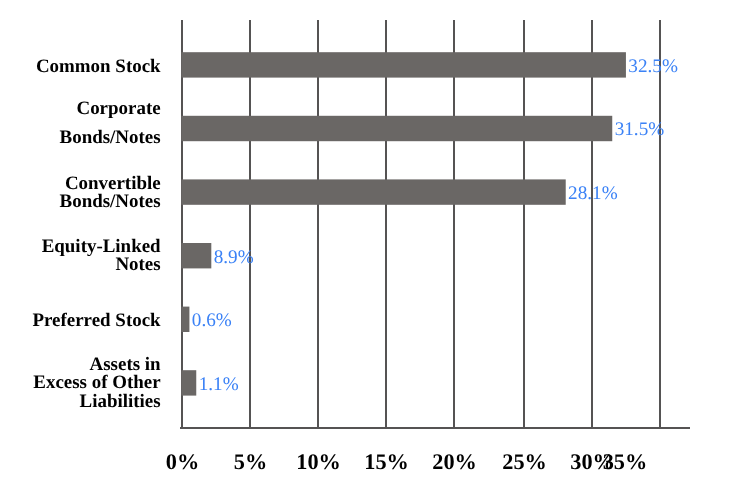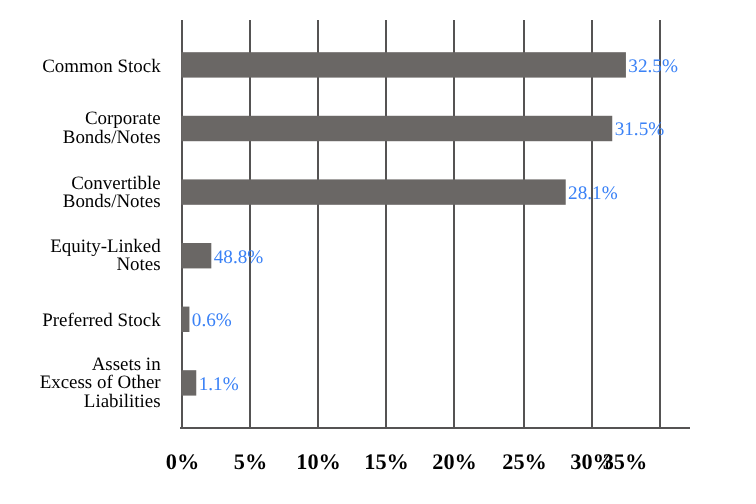--- a/index.html
+++ b/index.html
@@ -28,20 +28,21 @@
     left: 0;
     top: 0;
   }
   .cat-label {
     position: absolute;
     text-align: right;
     font-size: 18.95px;
     line-height: 19px;
     color: #000000;
     white-space: nowrap;
+    font-weight: bold;
   }
   .bar-value {
     position: absolute;
     font-size: 19.2px;
     line-height: 19.2px;
     color: #3b82f6;
     white-space: nowrap;
   }
   .tick-label {
     position: absolute;
@@ -76,37 +77,37 @@
       <rect class="bar" x="181.2" y="115.8" width="431.046" height="25.4" fill="#6a6765"></rect>
       <rect class="bar" x="181.2" y="179.4" width="384.5204" height="25.4" fill="#6a6765"></rect>
       <rect class="bar" x="181.2" y="243" width="30.1048" height="25.4" fill="#6a6765"></rect>
       <rect class="bar" x="181.2" y="306.6" width="8.2104" height="25.4" fill="#6a6765"></rect>
       <rect class="bar" x="181.2" y="370.2" width="15.0524" height="25.4" fill="#6a6765"></rect>
     </g>
   </svg>
 
   <div id="cat-labels">
     <div class="cat-label" style="right: 595.4px; top: 56.9px;">Common Stock</div>
-    <div class="cat-label" style="right: 595.4px; top: 109px;">Corporate</div>
+    <div class="cat-label" style="right: 595.4px; top: 99px;">Corporate</div>
     <div class="cat-label" style="right: 595.4px; top: 128.15px;">Bonds/Notes</div>
     <div class="cat-label" style="right: 595.4px; top: 173.55px;">Convertible</div>
     <div class="cat-label" style="right: 595.4px; top: 191.75px;">Bonds/Notes</div>
     <div class="cat-label" style="right: 595.4px; top: 237.15px;">Equity-Linked</div>
     <div class="cat-label" style="right: 595.4px; top: 255.35px;">Notes</div>
     <div class="cat-label" style="right: 595.4px; top: 311.3px;">Preferred Stock</div>
     <div class="cat-label" style="right: 595.4px; top: 355.25px;">Assets in</div>
     <div class="cat-label" style="right: 595.4px; top: 373.45px;">Excess of Other</div>
     <div class="cat-label" style="right: 595.4px; top: 391.65px; margin-left: 28px;">Liabilities</div>
   </div>
 
   <div id="value-labels">
     <div class="bar-value" style="left: 628.33px; top: 56.7px;">32.5%</div>
     <div class="bar-value" style="left: 614.646px; top: 120.3px; font-family: Liberation Serif, serif;">31.5%</div>
     <div class="bar-value" style="left: 568.12px; top: 183.9px;">28.1%</div>
-    <div class="bar-value" style="left: 213.705px; top: 247.5px;">48.8%</div>
+    <div class="bar-value" style="left: 213.705px; top: 247.5px;">8.9%</div>
     <div class="bar-value" style="left: 191.81px; top: 311.1px; text-align: center;">0.6%</div>
     <div class="bar-value" style="left: 198.652px; top: 374.7px;">1.1%</div>
   </div>
 
   <div id="tick-labels">
     <div class="tick-label" style="left: 142.6px; top: 451.2px;">0%</div>
     <div class="tick-label" style="left: 210.6px; top: 451.2px;">5%</div>
     <div class="tick-label" style="left: 278.6px; top: 451.2px;">10%</div>
     <div class="tick-label" style="left: 346.6px; top: 451.2px; text-align: center;">15%</div>
     <div class="tick-label" style="left: 414.6px; top: 451.2px;">20%</div>

